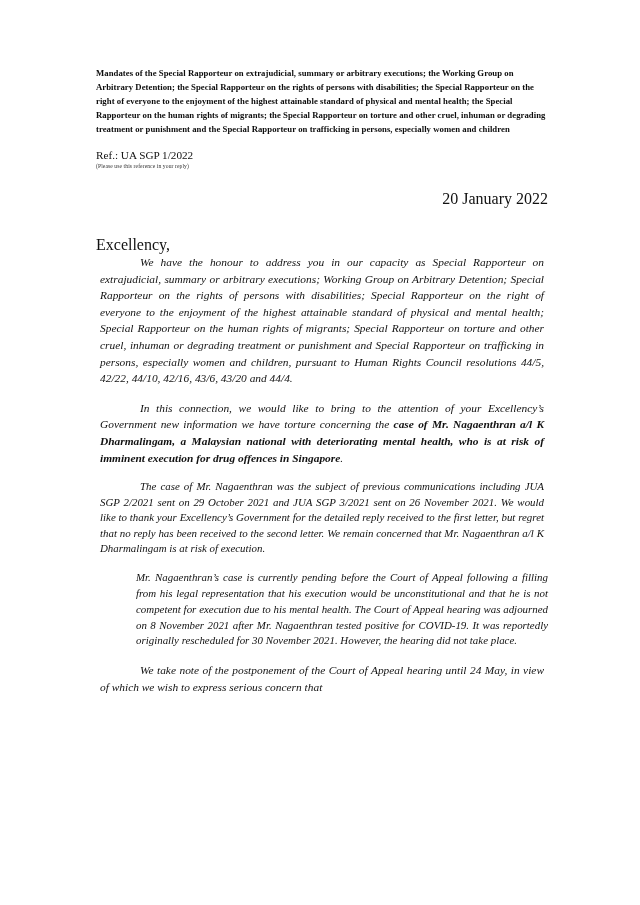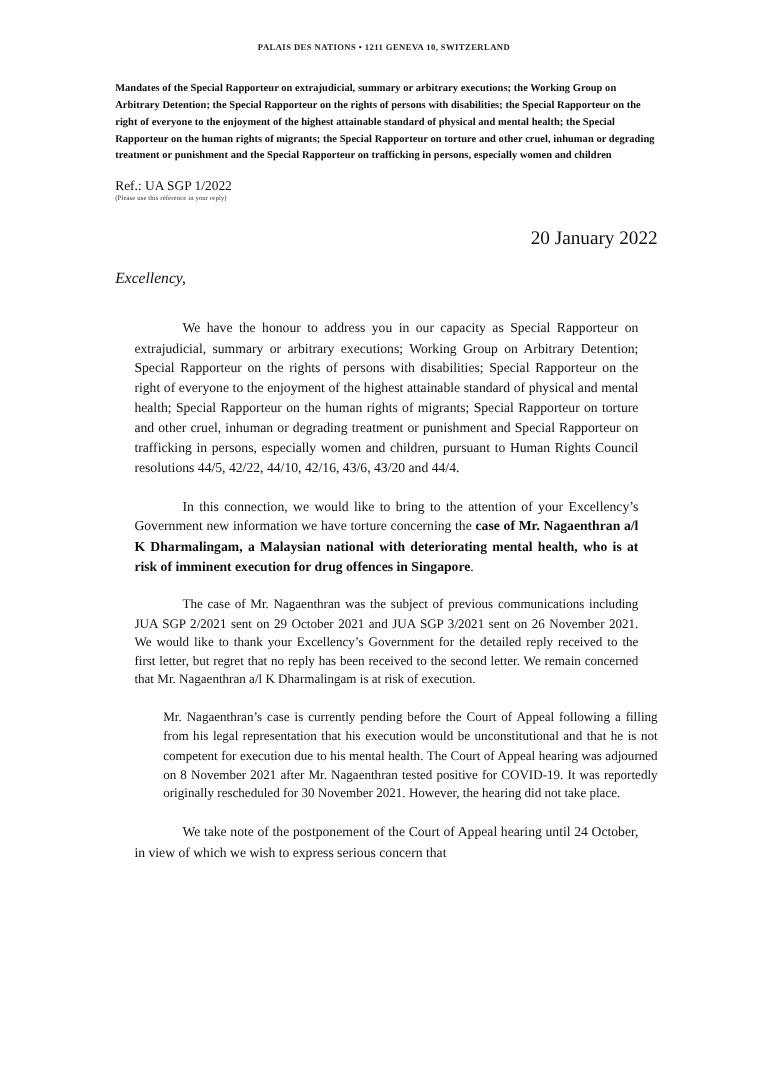--- a/index.html
+++ b/index.html
@@ -77,38 +77,38 @@
     left: 96px;
     width: 452px;
     text-align: right;
     font-size: 16px;
     color: #111;
   }
 
   
   .salutation {
     position: absolute;
-    top: 224px;
+    top: 236px;
     left: 96px;
-    font-size: 13px;
+    font-size: 16px;
     color: #111;
-    font-style: italic;
   }
 
   
   .body-text {
     position: absolute;
     top: 250px;
     left: 96px;
     width: 452px;
   }
   .para {
     text-align: justify;
     color: #111;
-    margin: 16px;
+    margin: 4px;
+    font-style: italic;
   }
   .para + .para {
     margin-top: 13px;
   }
   
   .p-main {
     font-size: 11.4px;
     line-height: 1.455;
     text-indent: 40px;
   }
@@ -142,21 +142,20 @@
   }
   b.em {
     font-weight: bold;
   }
 </style>
 </head>
 <body>
 
 <div class="page">
 
-  <div class="letterhead">PALAIS DES NATIONS • 1211 GENEVA 10, SWITZERLAND</div>
 
   <div class="mandates">Mandates of the Special Rapporteur on extrajudicial, summary or arbitrary executions; the Working Group on Arbitrary Detention; the Special Rapporteur on the rights of persons with disabilities; the Special Rapporteur on the right of everyone to the enjoyment of the highest attainable standard of physical and mental health; the Special Rapporteur on the human rights of migrants; the Special Rapporteur on torture and other cruel, inhuman or degrading treatment or punishment and the Special Rapporteur on trafficking in persons, especially women and children</div>
 
   <div class="refblock">
     <div class="ref-main">Ref.: UA SGP 1/2022</div>
     <div class="ref-note">(Please use this reference in your reply)</div>
   </div>
 
   <div class="date">20 January 2022</div>
 
@@ -167,17 +166,17 @@
     <p class="para p-main">We have the honour to address you in our capacity as Special Rapporteur on extrajudicial, summary or arbitrary executions; Working Group on Arbitrary Detention; Special Rapporteur on the rights of persons with disabilities; Special Rapporteur on the right of everyone to the enjoyment of the highest attainable standard of physical and mental health; Special Rapporteur on the human rights of migrants; Special Rapporteur on torture and other cruel, inhuman or degrading treatment or punishment and Special Rapporteur on trafficking in persons, especially women and children, pursuant to Human Rights Council resolutions 44/5, 42/22, 44/10, 42/16, 43/6, 43/20 and 44/4.</p>
 
     <p class="para p-main"><span>In this connection, we would like to bring to the attention of your Excellency’s Government new information we have torture concerning the </span><b class="em">case of Mr. Nagaenthran a/l K Dharmalingam, a Malaysian national with deteriorating mental health, who is at risk of imminent execution for drug offences in Singapore</b><span>.</span></p>
 
     <p class="para p-comm">The case of Mr. Nagaenthran was the subject of previous communications including JUA SGP 2/2021 sent on 29 October 2021 and JUA SGP 3/2021 sent on 26 November 2021. We would like to thank your Excellency’s Government for the detailed reply received to the first letter, but regret that no reply has been received to the second letter. We remain concerned that Mr. Nagaenthran a/l K Dharmalingam is at risk of execution.</p>
 
 
     <p class="para p-indent">Mr. Nagaenthran’s case is currently pending before the Court of Appeal following a filling from his legal representation that his execution would be unconstitutional and that he is not competent for execution due to his mental health. The Court of Appeal hearing was adjourned on 8 November 2021 after Mr. Nagaenthran tested positive for COVID-19. It was reportedly originally rescheduled for 30 November 2021. However, the hearing did not take place.</p>
 
 
-    <p class="para p-last">We take note of the postponement of the Court of Appeal hearing until 24 October, in view of which we wish to express serious concern that</p>
+    <p class="para p-last">We take note of the postponement of the Court of Appeal hearing until 24 May, in view of which we wish to express serious concern that</p>
 
   </div>
 
 </div>
 
 </body></html>

